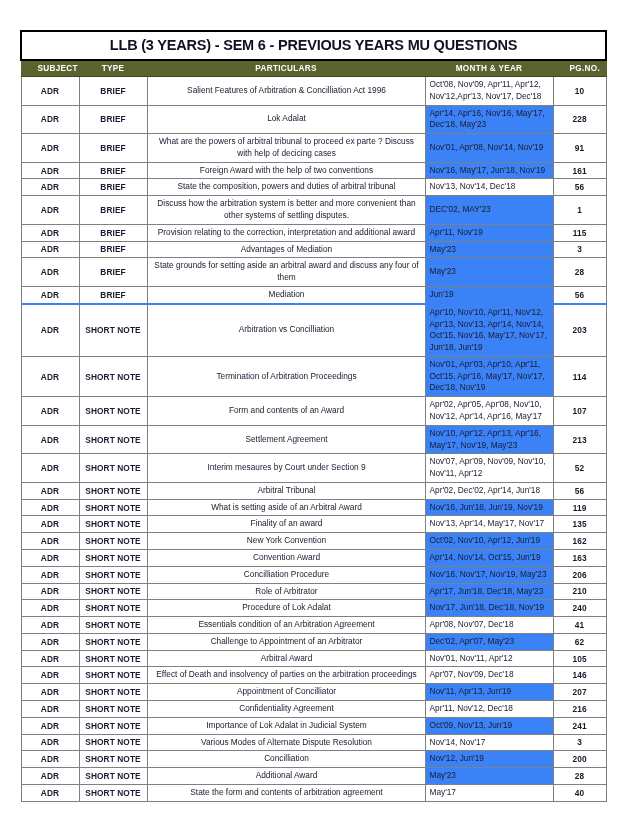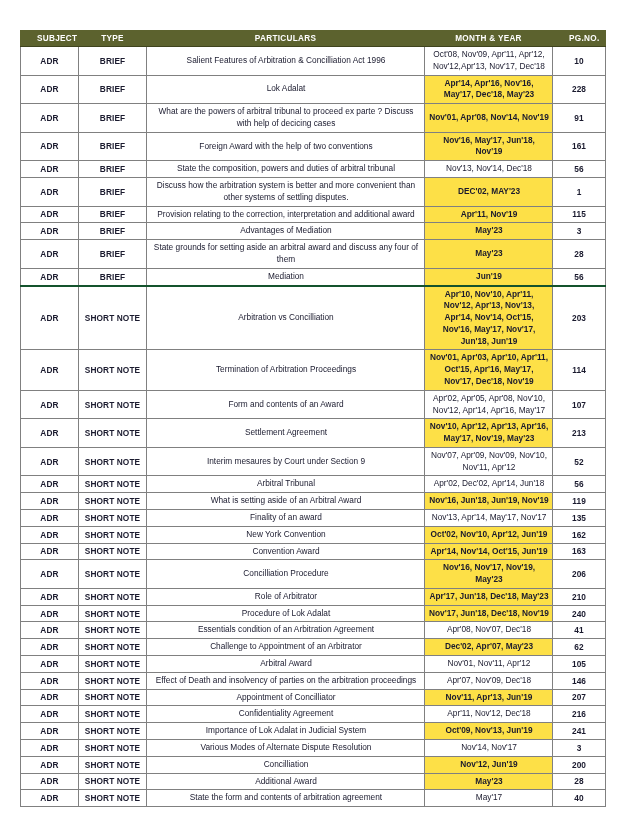--- a/index.html
+++ b/index.html
@@ -64,50 +64,53 @@
     letter-spacing: 0.1px;
   }
   td.c-part {
     text-align: center;
     font-size: 8.3px;
     padding: 2px 4px 2px 5px;
     line-height: 1.42;
     font-weight: normal;
   }
   td.c-month {
-    text-align: center;
+    text-align: left;
     font-size: 8.3px;
     padding: 2px 3px 2px 4px;
     line-height: 1.42;
     font-weight: normal;
   }
   td.c-month.hl {
-    background: #fde047;
-    font-weight: bold;
-  }
-  tr.sep-top td { border-top: 2px solid #14532d; }
+    background: #3b82f6;
+    font-weight: normal;
+  }
+  tr.sep-top td { border-top: 2px solid #3b82f6; }
   .colw-subject { width: 58px; }
   .colw-type    { width: 68px; }
   .colw-part    { width: 278px; }
   .colw-month   { width: 128px; }
   .colw-pg      { width: 53px; }
 </style>
 </head>
 <body>
 
 <div class="page">
   <table class="sheet">
     <colgroup>
       <col class="colw-subject">
       <col class="colw-type">
       <col class="colw-part">
       <col class="colw-month">
       <col class="colw-pg">
     </colgroup>
     <tbody>
+      <tr class="title-row">
+        <td colspan="5">LLB (3 YEARS) - SEM 6 - PREVIOUS YEARS MU QUESTIONS</td>
+      </tr>
       <tr class="head-row" id="header-row">
         <th>SUBJECT</th>
         <th>TYPE</th>
         <th>PARTICULARS</th>
         <th>MONTH &amp; YEAR</th>
         <th>PG.NO.</th>
       </tr>
     <tr>
           <td class="c-subject">ADR</td>
           <td class="c-type">BRIEF</td>

